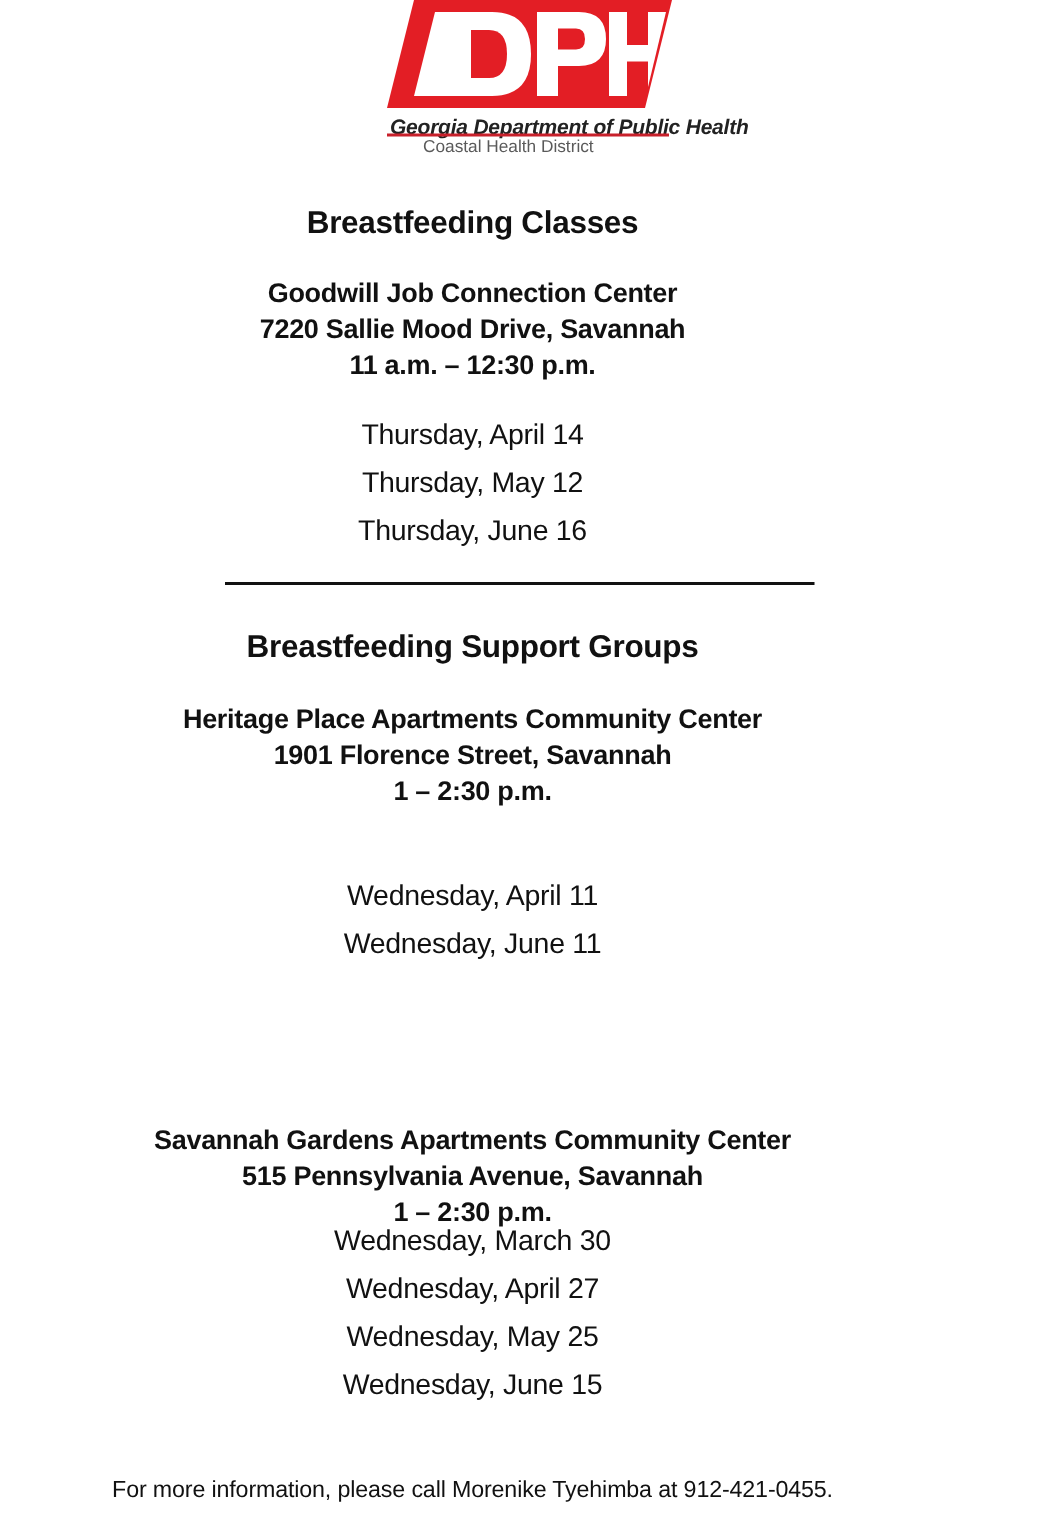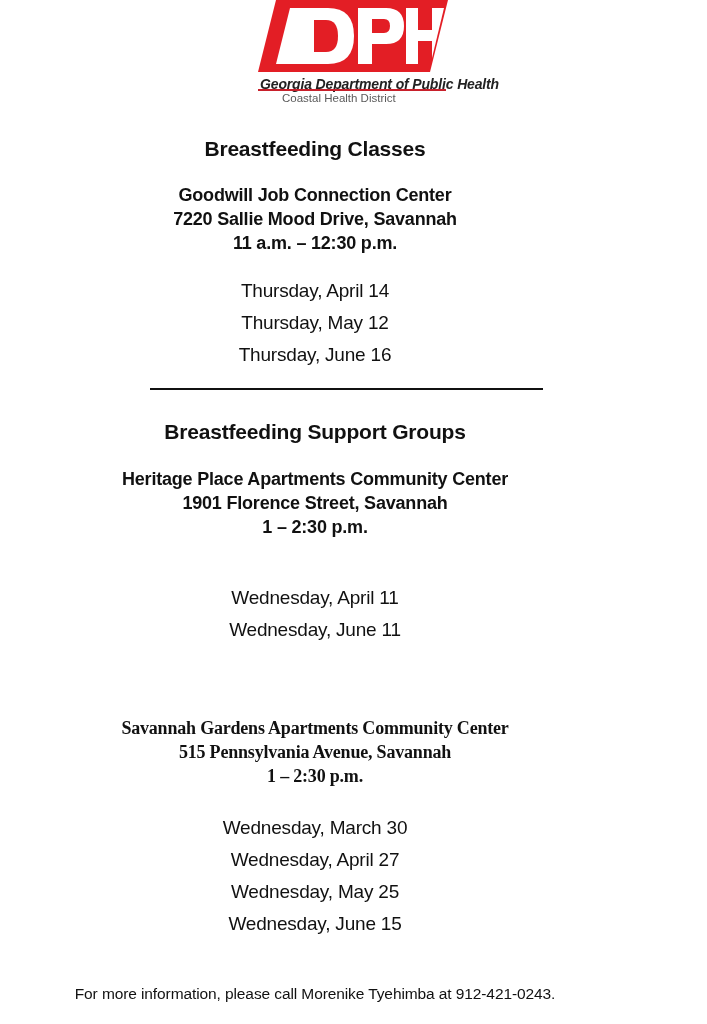--- a/index.html
+++ b/index.html
@@ -136,26 +136,26 @@
   <div>Heritage Place Apartments Community Center</div>
   <div>1901 Florence Street, Savannah</div>
   <div>1 – 2:30 p.m.</div>
 </div>
 
 <div class="abs dates" style="top:582px;">
   <div>Wednesday, April 11</div>
   <div>Wednesday, June 11</div>
 </div>
 
-<div class="abs info" style="top:716px;font-family:Liberation Serif, serif;">
+<div class="abs info" style="top:748px;">
   <div>Savannah Gardens Apartments Community Center</div>
   <div>515 Pennsylvania Avenue, Savannah</div>
   <div>1 – 2:30 p.m.</div>
 </div>
 
 <div class="abs dates" style="top:812px;">
   <div>Wednesday, March 30</div>
   <div>Wednesday, April 27</div>
   <div>Wednesday, May 25</div>
   <div>Wednesday, June 15</div>
 </div>
 
-<div class="abs footer" style="top:985px;">For more information, please call Morenike Tyehimba at 912-421-0243.</div>
+<div class="abs footer" style="top:985px;">For more information, please call Morenike Tyehimba at 912-421-0455.</div>
 
 </body></html>

